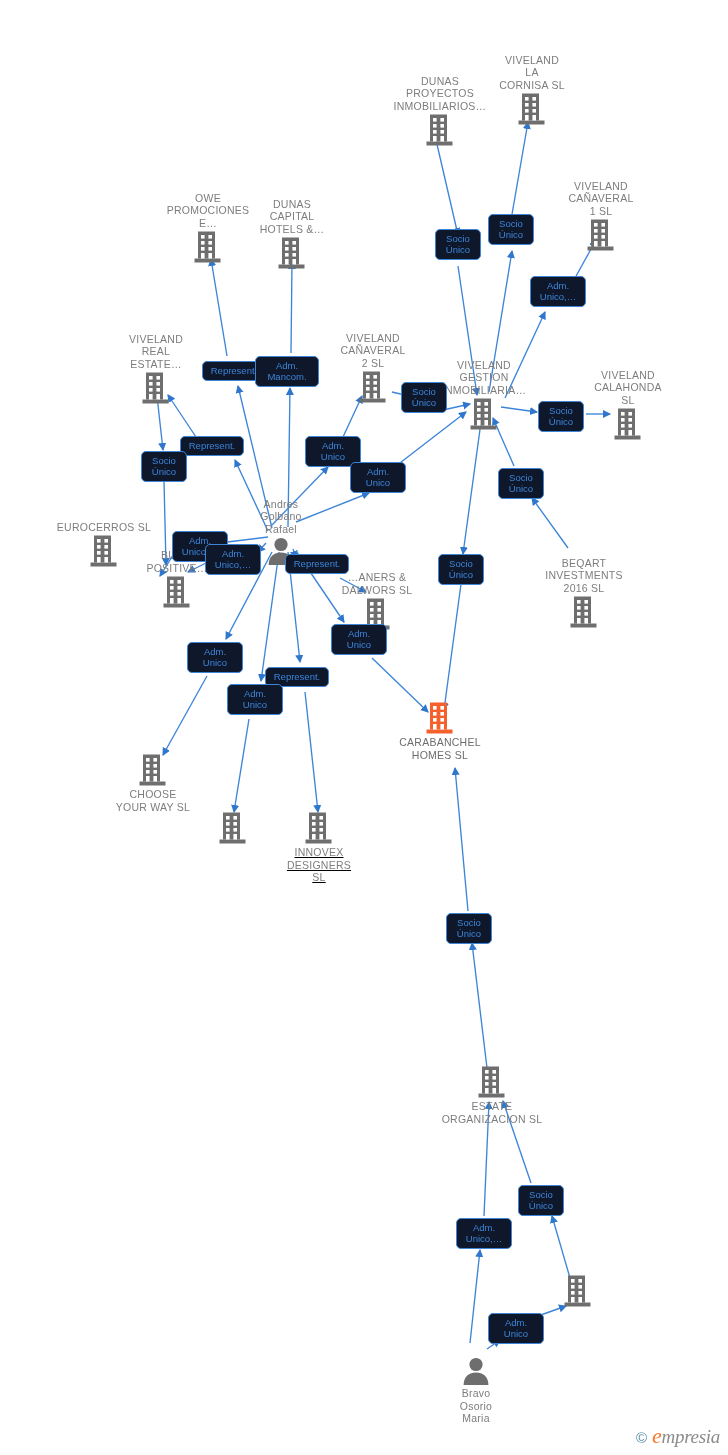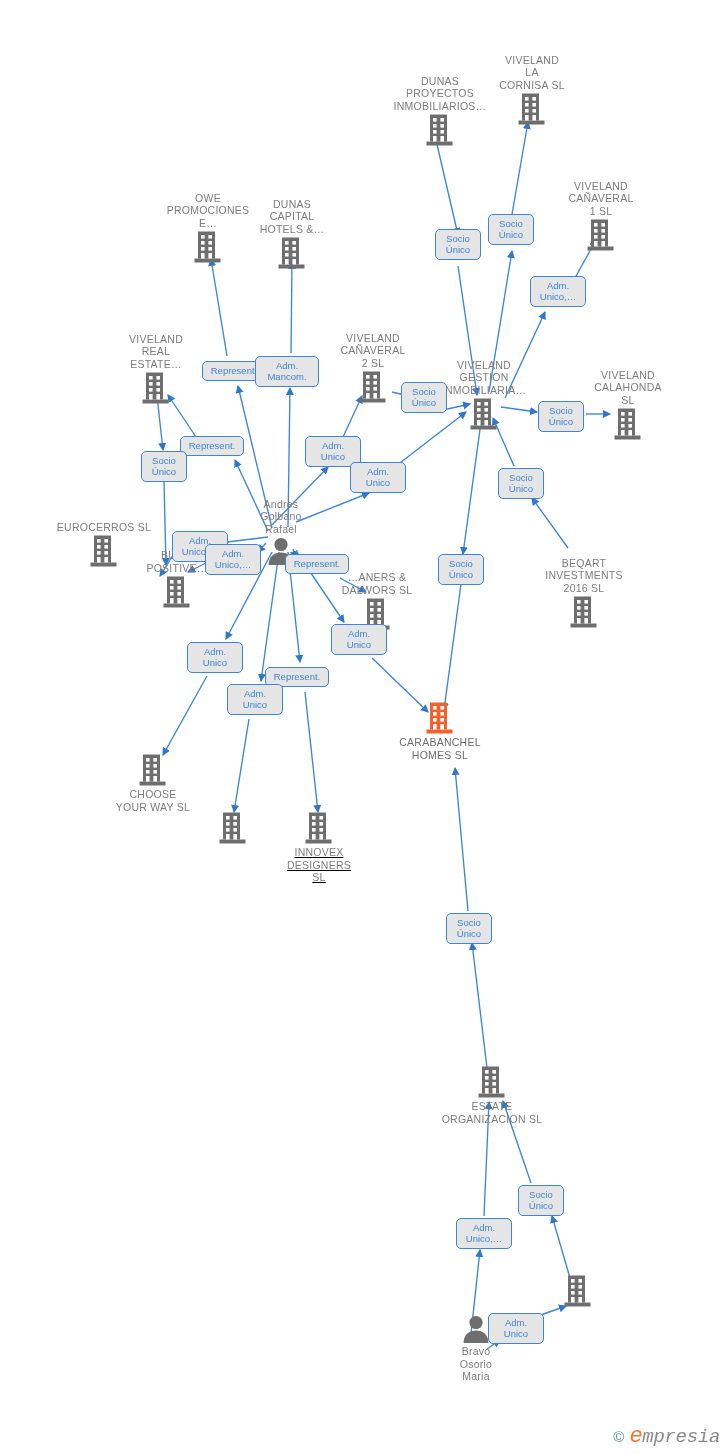--- a/index.html
+++ b/index.html
@@ -45,21 +45,21 @@
     margin-top:1px;
   }
   .node.label-above .label{margin-top:11px;margin-bottom:1px;}
   .node.label-above{display:flex;flex-direction:column;align-items:center;}
   .node.highlight .label{color:#6d6d6d;}
 
   
   .chip{
     position:absolute;
     box-sizing:border-box;
-    background:#e5e5e5;
+    background:#0f172a;
     border:1.3px solid #3d85d8;
     border-radius:5px;
     color:#3d85d8;
     font-size:9.5px;
     line-height:11.5px;
     text-align:center;
     padding:3px 4px;
     white-space:pre-line;
     z-index:5;
   }
@@ -77,21 +77,21 @@
     gap:5px;
     z-index:9;
   }
   #watermark .cmark{
     font-size:15px;
     color:#5a8fa8;
   }
   #watermark .brand{
     font-size:19px;
     font-style:italic;
-    font-family:Liberation Mono, monospace;
+    font-family:Liberation Serif, serif;
     color:#8b8b8b;
     letter-spacing:-.3px;
     text-align:center;
   }
   #watermark .brand .e{color:#f4792e;font-size:22px;}
 </style>
 </head>
 <body>
 
 <div id="canvas">
@@ -529,21 +529,21 @@
               <rect x="16.4" y="5" width="3.6" height="3.6"></rect>
               <rect x="9" y="11" width="3.6" height="3.6"></rect>
               <rect x="16.4" y="11" width="3.6" height="3.6"></rect>
               <rect x="9" y="17" width="3.6" height="3.6"></rect>
               <rect x="16.4" y="17" width="3.6" height="3.6"></rect>
               <rect x="9" y="23" width="3.6" height="5.5"></rect>
               <rect x="16.4" y="23" width="3.6" height="5.5"></rect>
             </g>
           </svg></span>
       </div>
-      <div class="node" style="left: 476px; top: 1314px;">
+      <div class="node" style="left: 476px; top: 1356px;">
         <span class="glyph"><svg width="30" height="30" viewBox="0 0 30 30" aria-hidden="true">
             <circle cx="15" cy="8.5" r="6.6" fill="#6e6e6e"></circle>
             <path d="M2.6,29 C2.6,20.2 8.2,16.4 15,16.4 C21.8,16.4 27.4,20.2 27.4,29 Z" fill="#6e6e6e"></path>
           </svg></span>
         <span class="label">Bravo
 Osorio
 Maria</span>
       </div>
     </div>
 

